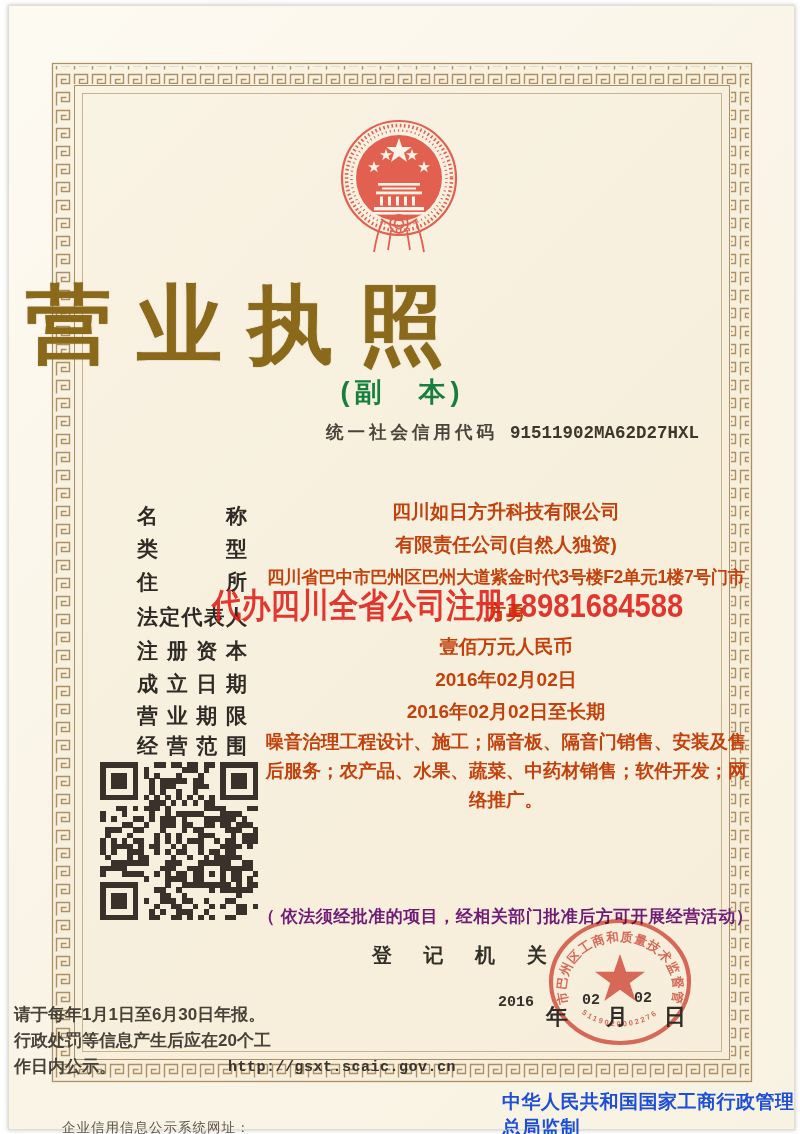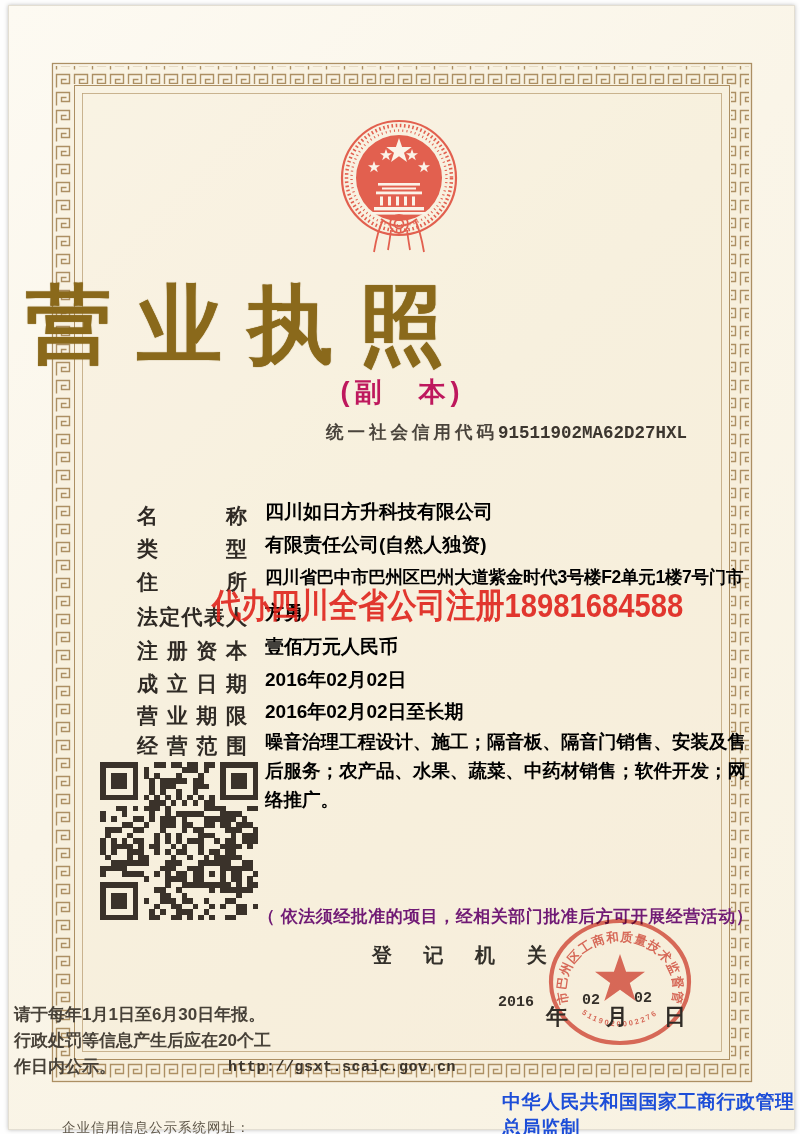--- a/index.html
+++ b/index.html
@@ -11,31 +11,31 @@
   .inner-tint{position:absolute;left:54px;top:65px;width:698px;height:1016px;
          background:rgba(243,230,198,.30);}
   .border-svg{position:absolute;left:0;top:0;}
   
   .emblem{position:absolute;left:333px;top:116px;width:132px;height:144px;}
   
   .title{position:absolute;left:0;right:0;top:268px;
          font-size:85px;font-weight:900;letter-spacing:26px;padding-left:26px;
          color:#8a691b;text-shadow:0 0 1px #7c5d14;}
   .subtitle{position:absolute;left:0;right:0;top:374px;text-align:center;
-         font-size:27px;font-weight:600;letter-spacing:5px;padding-left:5px;color:#be185d;}
-  .credit-line{position:absolute;left:326px;top:420px;display:flex;align-items:baseline;}
+         font-size:27px;font-weight:600;letter-spacing:5px;padding-left:5px;color:#15803d;}
+  .credit-line{position:absolute;left:326px;top:420px;display:flex;align-items:baseline;gap:12px;}
   .credit-label{font-size:17.5px;font-weight:700;letter-spacing:4px;color:#4a443c;}
   .credit-code{font-size:17.5px;font-weight:600;color:#3c362f;
          font-family:"Liberation Mono","DejaVu Sans Mono",monospace;}
   
   .row{position:absolute;left:0;right:0;height:30px;margin-top:27px;}
   .f-label{position:absolute;left:137px;top:5px;width:110px;font-size:21px;font-weight:700;
          color:#2f2a25;text-align:justify;text-align-last:justify;white-space:nowrap;}
   .f-value{position:absolute;left:265px;top:0;width:482px;font-size:19px;font-weight:700;
-         color:#000000;line-height:29px;}
+         color:#c2410c;line-height:29px;text-align:center;}
   .r1{top:470px}.r2{top:503px}.r3{top:536px}.r4{top:571px}
   .r5{top:605px}.r6{top:638px}.r7{top:670px}.r8{top:700px}
   .r3 .f-value{font-size:17.5px;letter-spacing:-0.3px;}
   .r8 .f-value{font-size:18.5px;}
   
   .watermark{position:absolute;left:212px;top:583px;font-size:34px;font-weight:600;
          white-space:nowrap;transform:scaleX(.86);transform-origin:left;
          color:rgba(222,28,22,.88);z-index:30;}
   
   .qr{position:absolute;left:100px;top:762px;width:158px;height:158px;}

